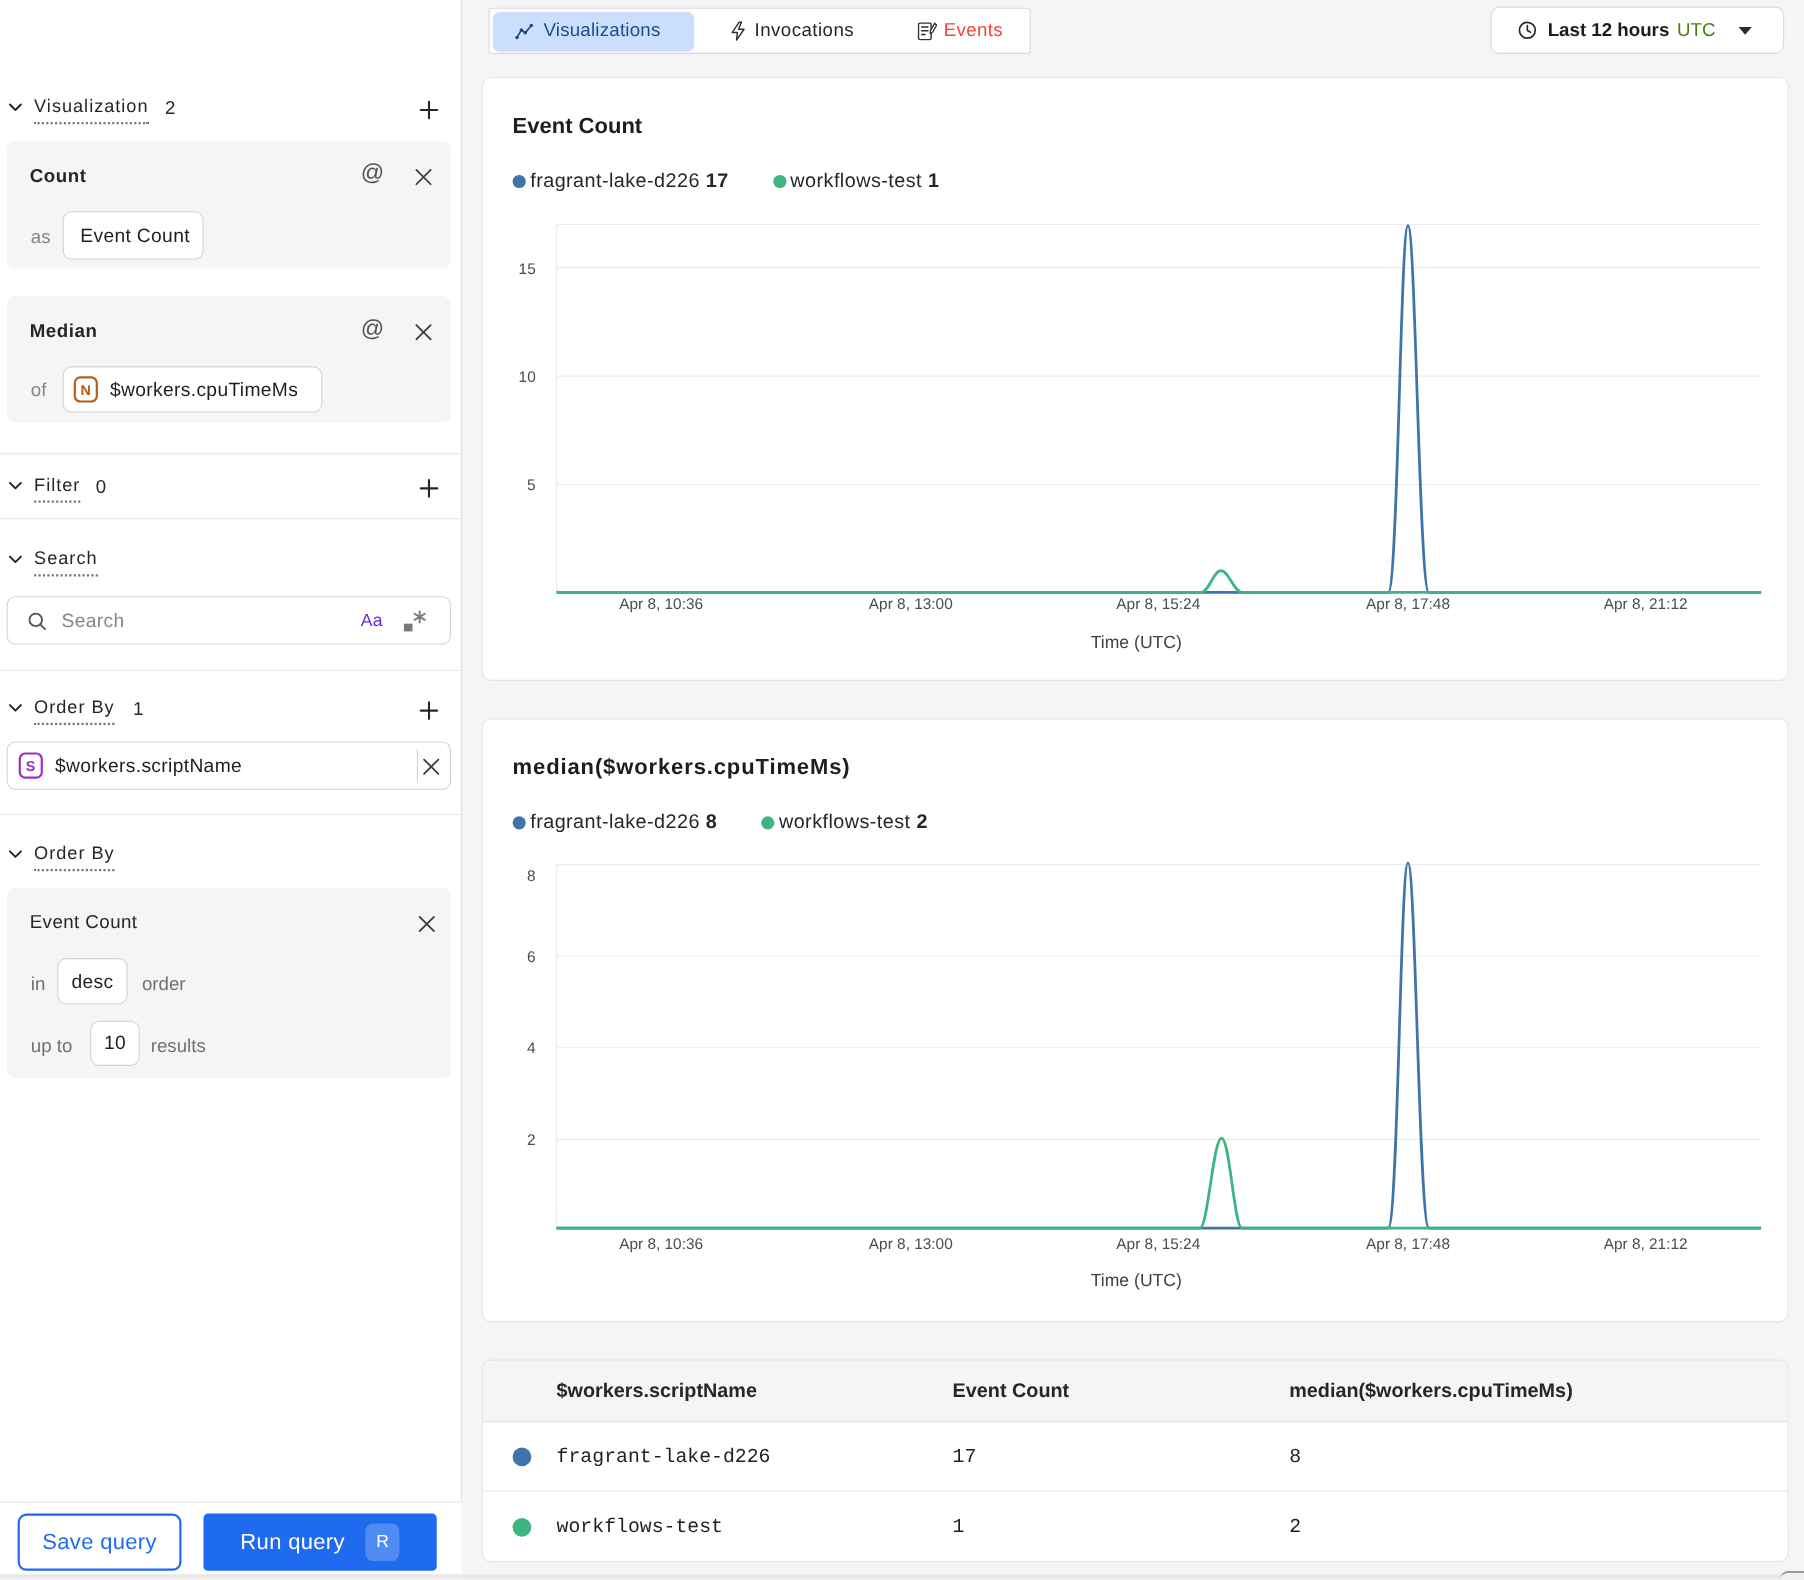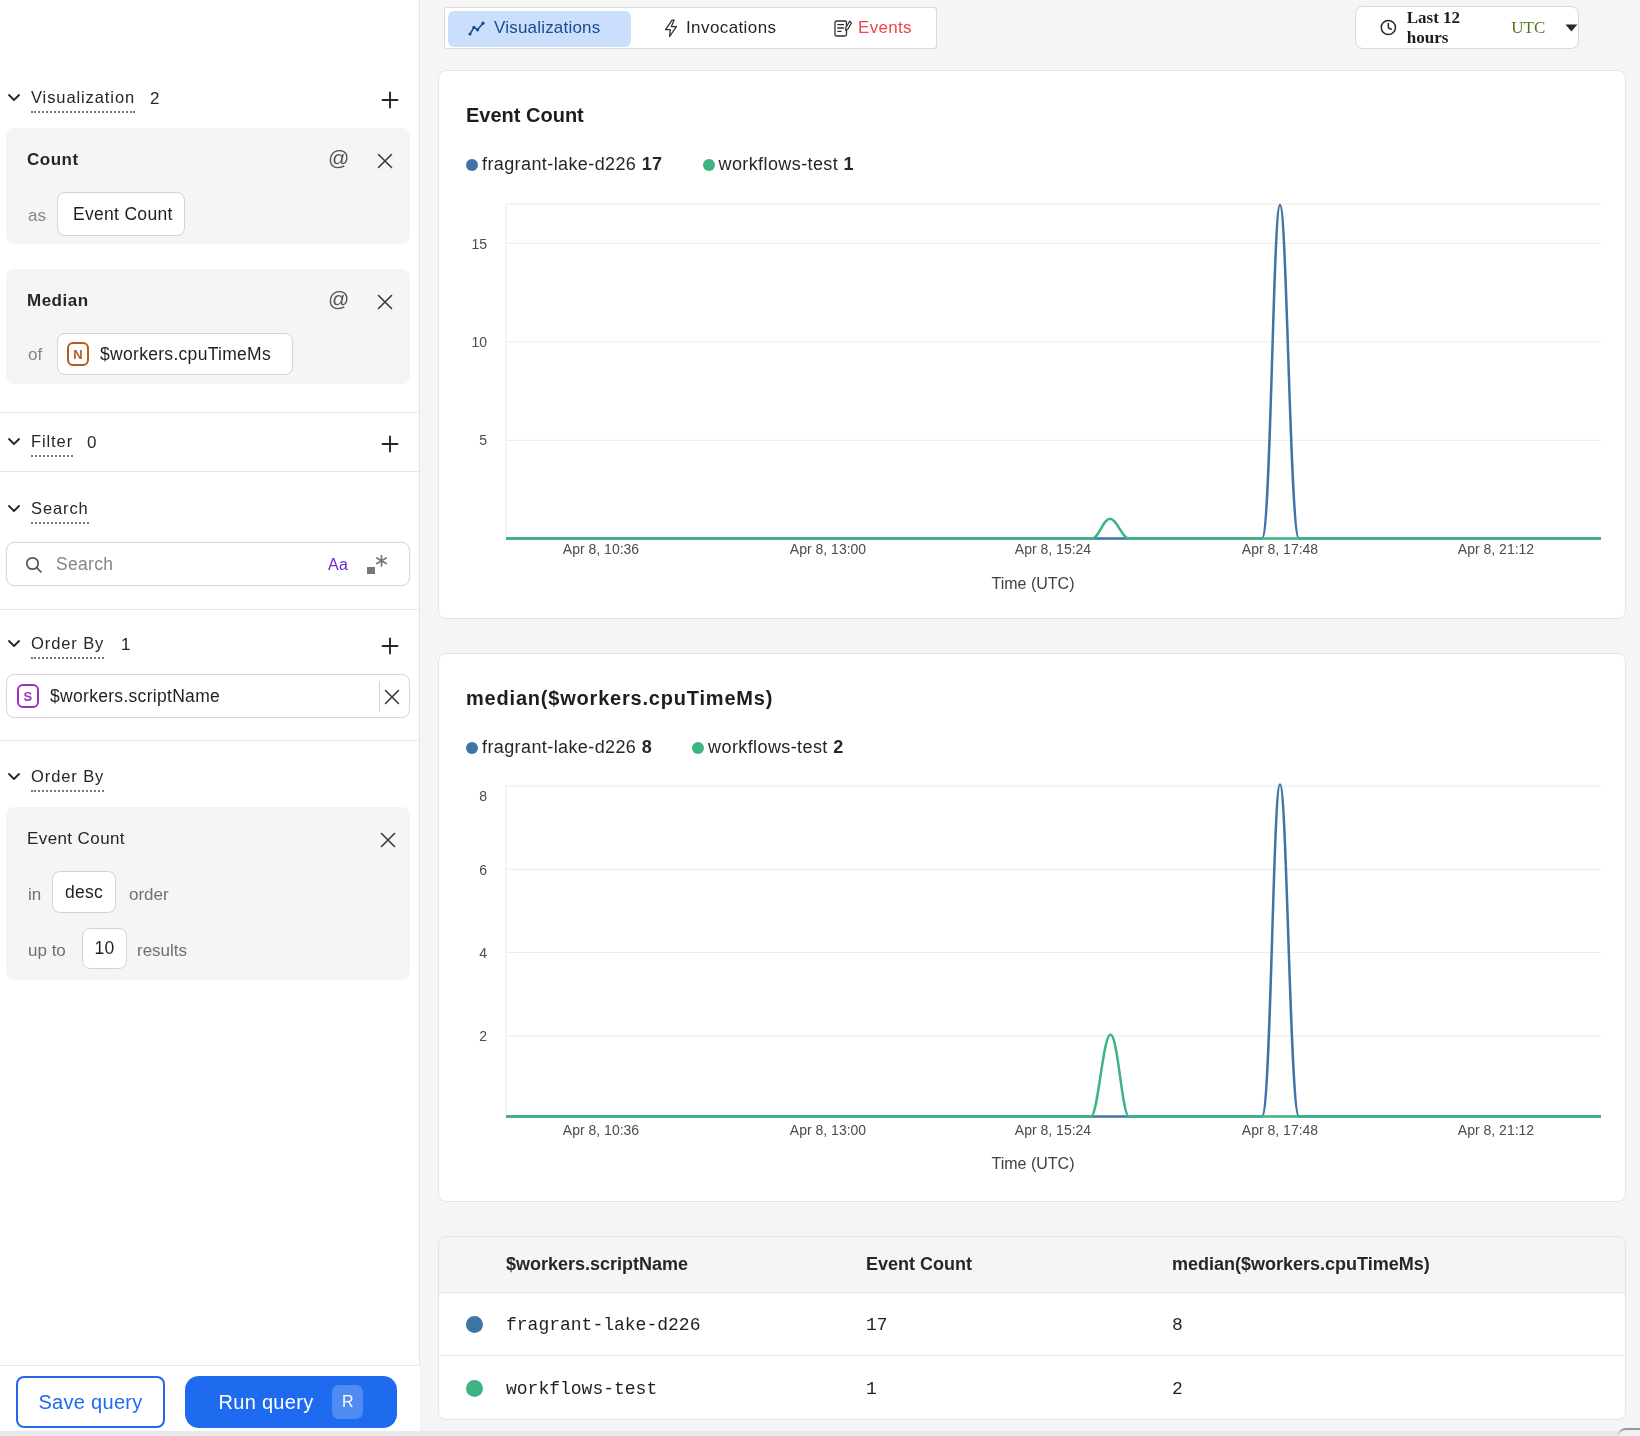--- a/index.html
+++ b/index.html
@@ -23,26 +23,26 @@
 .card { position:absolute; left:6px; width:404px; background:#f5f5f6; border-radius:8px; }
 .card .title { position:absolute; left:21px; font-size:17px; font-weight:600; letter-spacing:0.5px; color:#26262a; }
 .card .at { position:absolute; font-size:21px; color:#515156; font-weight:400; }
 .whitebox { position:absolute; background:#fff; border:1px solid #d4d4d8; border-radius:8px; font-size:17.5px; letter-spacing:0.3px; color:#1f1f23; display:flex; align-items:center; }
 .gray { color:#85858a; }
 .typeicon { display:inline-flex; align-items:center; justify-content:center; width:22px; height:24px; border-radius:6px; font-size:13px; font-weight:700; }
 
 
 #sb-foot { position:absolute; left:0; top:1365px; width:420px; height:71px; background:#fff; border-top:1px solid #e7e7e9; }
 .btn-outline { position:absolute; left:16px; top:10px; width:149px; height:52px; background:#fff; border:2px solid #2268ec; border-radius:8px; color:#1f6bf0; font-size:20px; font-weight:500; letter-spacing:0.3px; display:flex; align-items:center; justify-content:center; }
-.btn-primary { position:absolute; left:185px; top:10px; width:212px; height:52px; background:#1f6bf0; border-radius:14px; color:#fff; font-size:20px; font-weight:500; letter-spacing:0.3px; display:flex; align-items:center; justify-content:center; gap:19px; }
+.btn-primary { position:absolute; left:185px; top:10px; width:212px; height:52px; background:#1f6bf0; border-radius:4px; color:#fff; font-size:20px; font-weight:500; letter-spacing:0.3px; display:flex; align-items:center; justify-content:center; gap:19px; }
 .btn-primary .kbd { display:inline-flex; width:31px; height:34px; background:rgba(255,255,255,0.22); border-radius:7px; align-items:center; justify-content:center; font-size:16px; }
 
 
 #tabs { position:absolute; left:444px; top:7px; width:493px; height:42px; background:#fff; border:1px solid #d9d9db; border-radius:3px; display:flex; align-items:center; }
-#timebtn { position:absolute; left:1355px; top:6px; width:224px; height:43px; background:#fff; border:1px solid #d9d9db; border-radius:8px; display:flex; align-items:center;font-family:Liberation Serif, serif; }
+#timebtn { position:absolute; left:1355px; top:6px; width:267px; height:43px; background:#fff; border:1px solid #d9d9db; border-radius:8px; display:flex; align-items:center; }
 
 .chart-card { position:absolute; left:438px; width:1188px; background:#fff; border:1px solid #e4e4e6; border-radius:8px; }
 .chart-card h2 { position:absolute; left:27px; font-size:20px; font-weight:700; color:#1d1d1f; }
 .legend { position:absolute; left:27px; display:flex; align-items:center; font-size:18px; color:#26262a; letter-spacing:0.4px; }
 .dot { display:inline-block; width:12px; height:12px; border-radius:50%; }
 .legend b { font-weight:700; }
 
 #tablecard { position:absolute; left:438px; top:1236px; width:1188px; height:184px; background:#fff; border:1px solid #e4e4e6; border-radius:8px; overflow:hidden; }
 #tablecard .thead { position:absolute; left:0; top:0; width:100%; height:56px; background:#f5f5f6; border-bottom:1px solid #e2e2e4; }
 #tablecard .th { position:absolute; top:17px; font-size:18px; font-weight:700; color:#26262a; }

